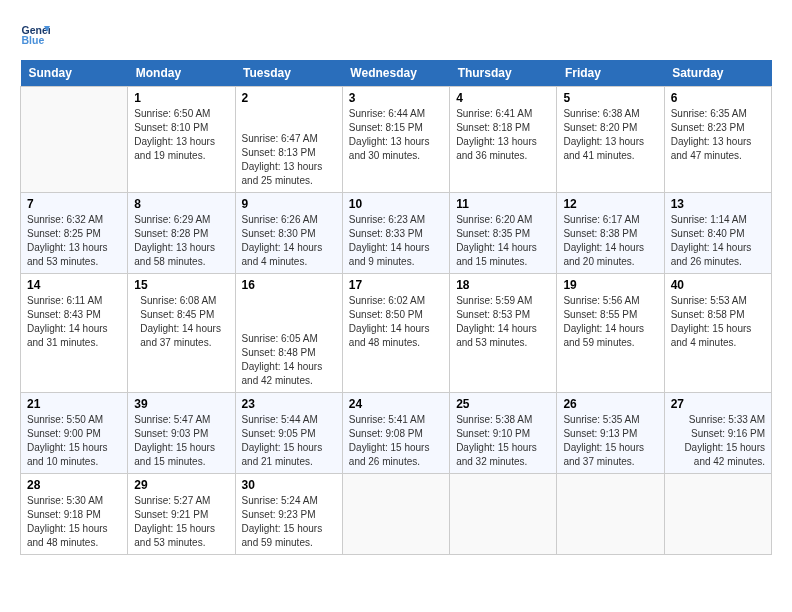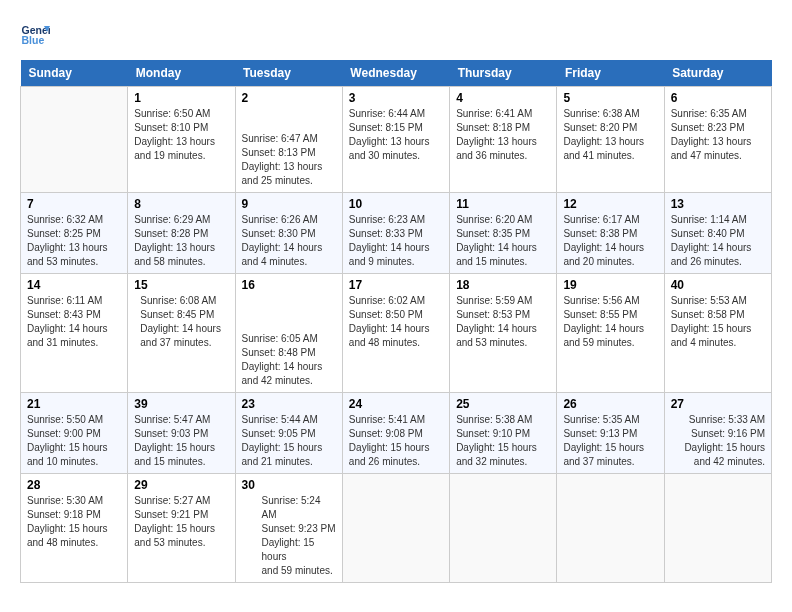--- a/index.html
+++ b/index.html
@@ -328,21 +328,21 @@
         </td>
         <td>
           <div class="day-number">29</div>
           <div class="day-info" style="white-space: pre-line;">Sunrise: 5:27 AM
 Sunset: 9:21 PM
 Daylight: 15 hours
 and 53 minutes.</div>
         </td>
         <td>
           <div class="day-number">30</div>
-          <div class="day-info" style="white-space: pre-line; margin-left: 20px;">Sunrise: 5:24 AM
+          <div class="day-info" style="white-space: pre-line;">Sunrise: 5:24 AM
 Sunset: 9:23 PM
 Daylight: 15 hours
 and 59 minutes.</div>
         </td>
         <td class="empty-cell"></td>
         <td class="empty-cell"></td>
         <td class="empty-cell"></td>
         <td class="empty-cell"></td>
       </tr>
     </tbody>

